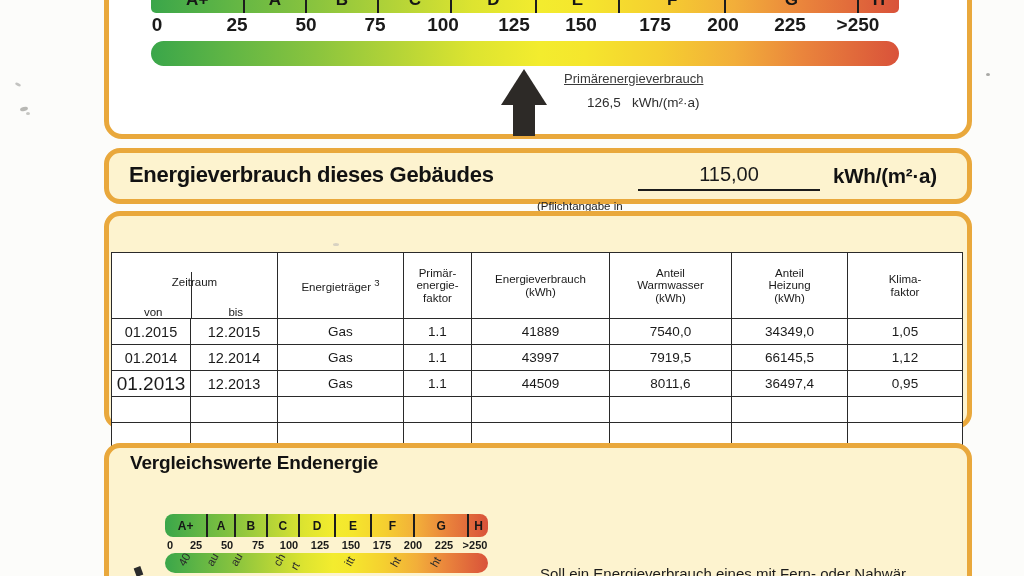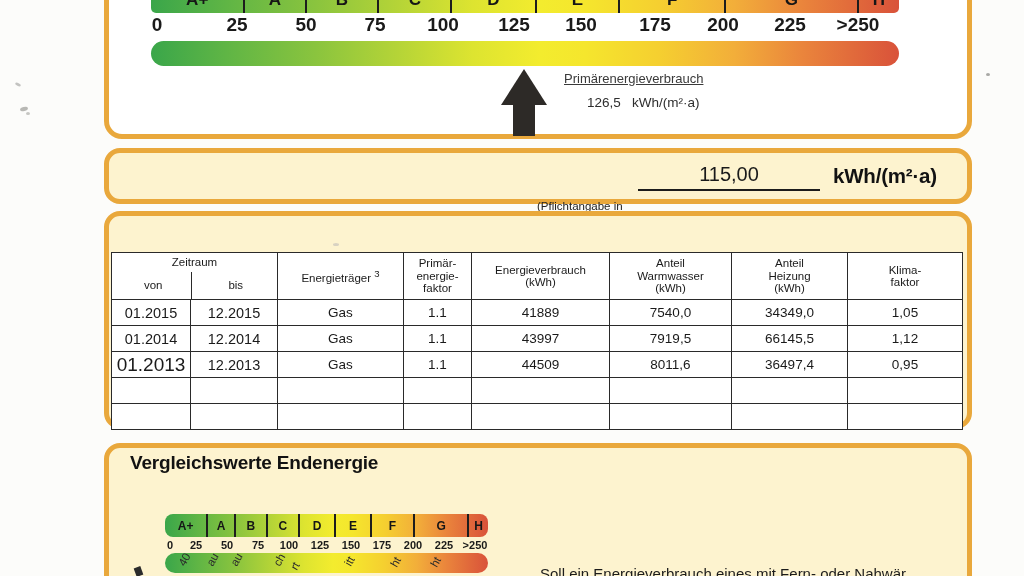--- a/index.html
+++ b/index.html
@@ -40,22 +40,22 @@
 
   .uval{border-bottom:2.5px solid #1c1c1c;text-align:center;font-size:20px;padding-bottom:3px;}
 
   
   table.vtab{border-collapse:collapse;table-layout:fixed;background:#ffffff;width:851px;}
   table.vtab th,table.vtab td{border:1.5px solid #2a2a2a;padding:0;font-weight:normal;
       font-size:13.5px;text-align:center;overflow:hidden;}
   table.vtab thead th{font-size:11.5px;line-height:12.5px;vertical-align:middle;height:46px;}
   table.vtab tbody td{height:25px;}
   .zcell{position:relative;vertical-align:top !important;}
-  .zcell .ztitle{margin-top:3px;font-size:11.5px;}
-  .zcell .zsub{display:flex;margin-top:10px;font-size:11.5px;}
+  .zcell .ztitle{margin-top:23px;font-size:11.5px;}
+  .zcell .zsub{display:flex;margin-top:17px;font-size:11.5px;}
   .zcell .zsub span{flex:1;}
   .zcell .zdiv{position:absolute;left:47.6%;top:19px;bottom:0;width:1.5px;background:#2a2a2a;}
   td.l{text-align:left;padding-left:16px;}
 
   .para{font-size:15px;line-height:18.4px;color:#1c1c1c;}
   .frag{position:absolute;font-size:11.5px;color:#2b2b2b;transform:rotate(-60deg);
         transform-origin:0 0;white-space:nowrap;}
   .speck{position:absolute;border-radius:50%;}
 </style>
 </head>
@@ -93,20 +93,21 @@
 
   <div class="arrow-head abs" style="left:501px;top:69px;"></div>
   <div class="arrow-stem abs" style="left:513px;top:103px;width:22px;height:33px;"></div>
 
   <div class="abs ptr-label" style="left:564px;top:71px;">Primärenergieverbrauch</div>
   <div class="abs ptr-value" style="left:587px;top:95px;">
     <span>126,5</span><span>&nbsp;&nbsp;&nbsp;</span><span>kWh/(m²·a)</span>
   </div>
 
   <div class="cert-box box-cream" style="left:104px;top:148px;width:868px;height:56px;border-radius:16px;"></div>
+  <div class="abs title-xl" style="left:129px;top:162px;">Energieverbrauch dieses Gebäudes</div>
   <div class="abs note" style="left:537px;top:160px;">
     <span style="display:block;margin-top:40px;">(Pflichtangabe in</span>
     <span style="display:block;">Immobilienanzeigen)</span>
   </div>
   <div class="abs uval" style="left:638px;top:163px;width:182px;">115,00</div>
   <div class="abs title-l" style="left:833px;top:164px;font-size:20.5px;">kWh/(m²·a)</div>
 
   <div class="cert-box box-cream" style="left:104px;top:211px;width:868px;height:218px;border-radius:16px;"></div>
 
   <table class="vtab abs" style="left:111px;top:252px;">

